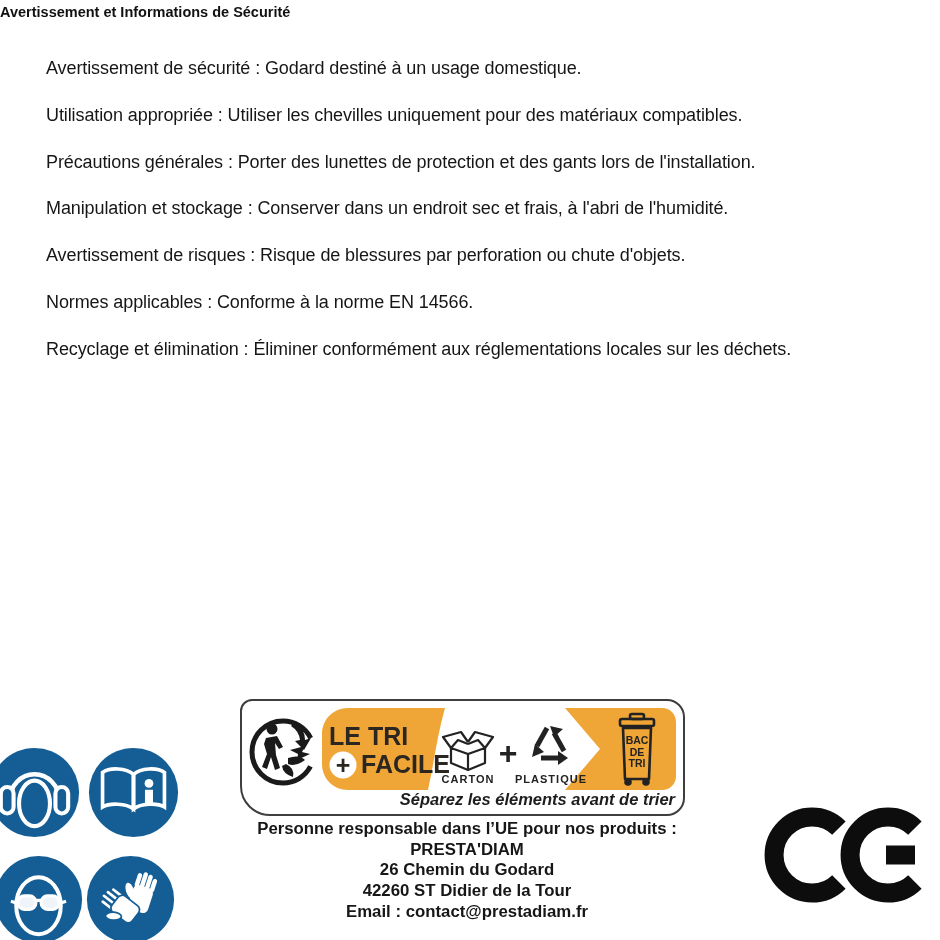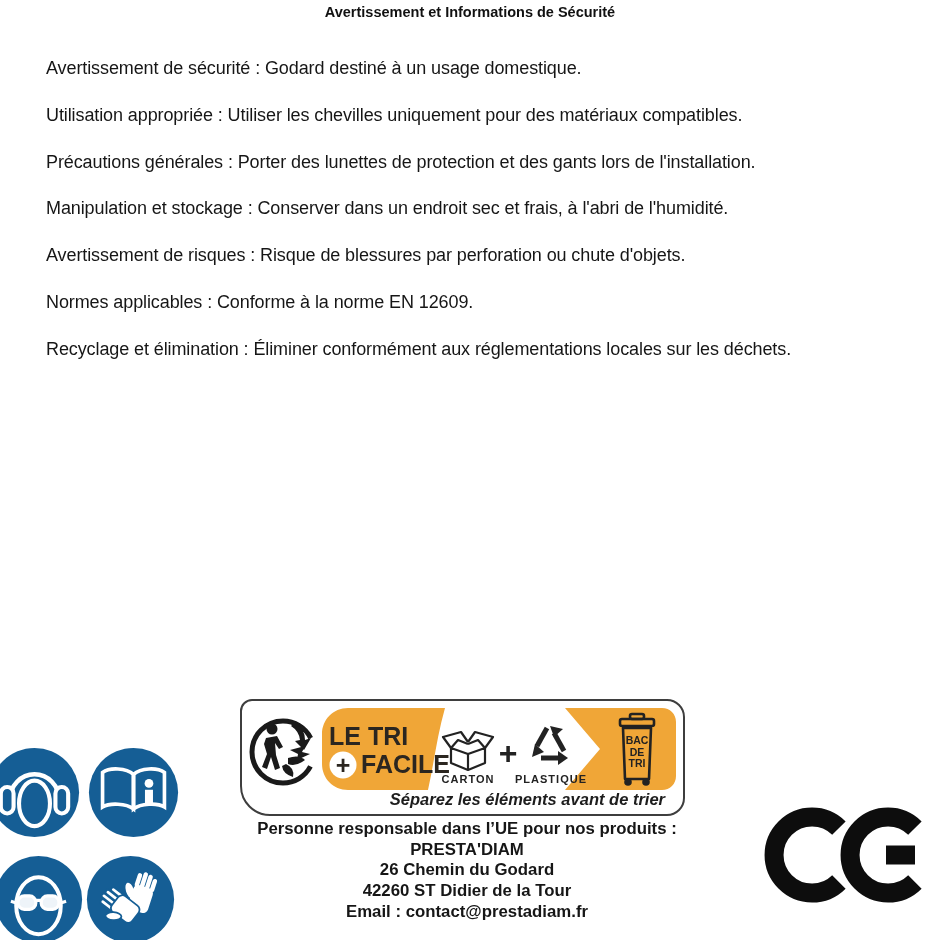--- a/index.html
+++ b/index.html
@@ -1,37 +1,37 @@
 <!DOCTYPE html>
 <html><head>
 <meta charset="utf-8">
 <style>
   html,body{margin:0;padding:0;background:#ffffff;}
   body{width:940px;height:940px;overflow:hidden;position:relative;
        font-family:"Liberation Sans",sans-serif;color:#1b1b1b;}
   .canvas{position:absolute;inset:0;background:#fff;}
 
-  .page-title{position:absolute;top:4px;left:0;width:940px;text-align:center;
+  .page-title{position:absolute;top:4px;left:0;width:940px;text-align:left;
       font-size:14.5px;font-weight:700;color:#111;margin:0;}
 
   .body-lines{position:absolute;top:45px;left:46px;right:14px;}
   .body-lines p{margin:0;font-size:18px;line-height:46.8px;letter-spacing:-0.1px;
       white-space:nowrap;color:#161616;}
 
   
   .safety-icon{position:absolute;}
   .safety-icon svg{display:block;}
 
   
   .fr-label{position:absolute;left:242px;top:676px;font-size:13.5px;font-weight:700;color:#a21caf;margin-top:44px;}
   .tri-box{position:absolute;left:240px;top:699px;width:441px;height:113px;
       background:#fff;border:2.5px solid #3e3e3e;border-radius:12px 18px 18px 30px;}
   .tri-band{position:absolute;left:80px;top:7px;}
   .triman{position:absolute;left:5px;top:10px;}
-  .separez{position:absolute;right:18px;top:89px;font-size:16.5px;font-style:italic;
+  .separez{position:absolute;right:8px;top:89px;font-size:16.5px;font-style:italic;
       font-weight:700;color:#1d1d1d;white-space:nowrap;}
 
   
   .footer{position:absolute;left:200px;top:819px;width:534px;text-align:center;}
   .footer div{font-size:16.8px;font-weight:700;line-height:20.7px;color:#161616;white-space:nowrap;}
 
   .ce{position:absolute;left:755px;top:800px;}
 </style>
 </head>
 <body>
@@ -39,21 +39,21 @@
 <div class="canvas">
 
   <h1 class="page-title">Avertissement et Informations de Sécurité</h1>
 
   <div class="body-lines">
     <p>Avertissement de sécurité : Godard destiné à un usage domestique.</p>
     <p>Utilisation appropriée : Utiliser les chevilles uniquement pour des matériaux compatibles.</p>
     <p>Précautions générales : Porter des lunettes de protection et des gants lors de l'installation.</p>
     <p>Manipulation et stockage : Conserver dans un endroit sec et frais, à l'abri de l'humidité.</p>
     <p>Avertissement de risques : Risque de blessures par perforation ou chute d'objets.</p>
-    <p>Normes applicables : Conforme à la norme EN 12609.</p>
+    <p>Normes applicables : Conforme à la norme EN 14566.</p>
     <p>Recyclage et élimination : Éliminer conformément aux réglementations locales sur les déchets.</p>
   </div>
 
   <div class="safety-icon" style="left:-11px;top:747px">
     <svg width="91" height="91" viewBox="-50 -50 100 100">
       <circle r="49" fill="#155E95"></circle>
       <path d="M -27 8 A 27 28 0 0 1 27 8" fill="none" stroke="#fff" stroke-width="5"></path>
       <ellipse cx="0" cy="12" rx="17" ry="25" fill="none" stroke="#fff" stroke-width="4.5"></ellipse>
       <rect x="-37" y="-6" width="14" height="29" rx="7" fill="#155E95" stroke="#fff" stroke-width="4.5"></rect>
       <rect x="23" y="-6" width="14" height="29" rx="7" fill="#155E95" stroke="#fff" stroke-width="4.5"></rect>

